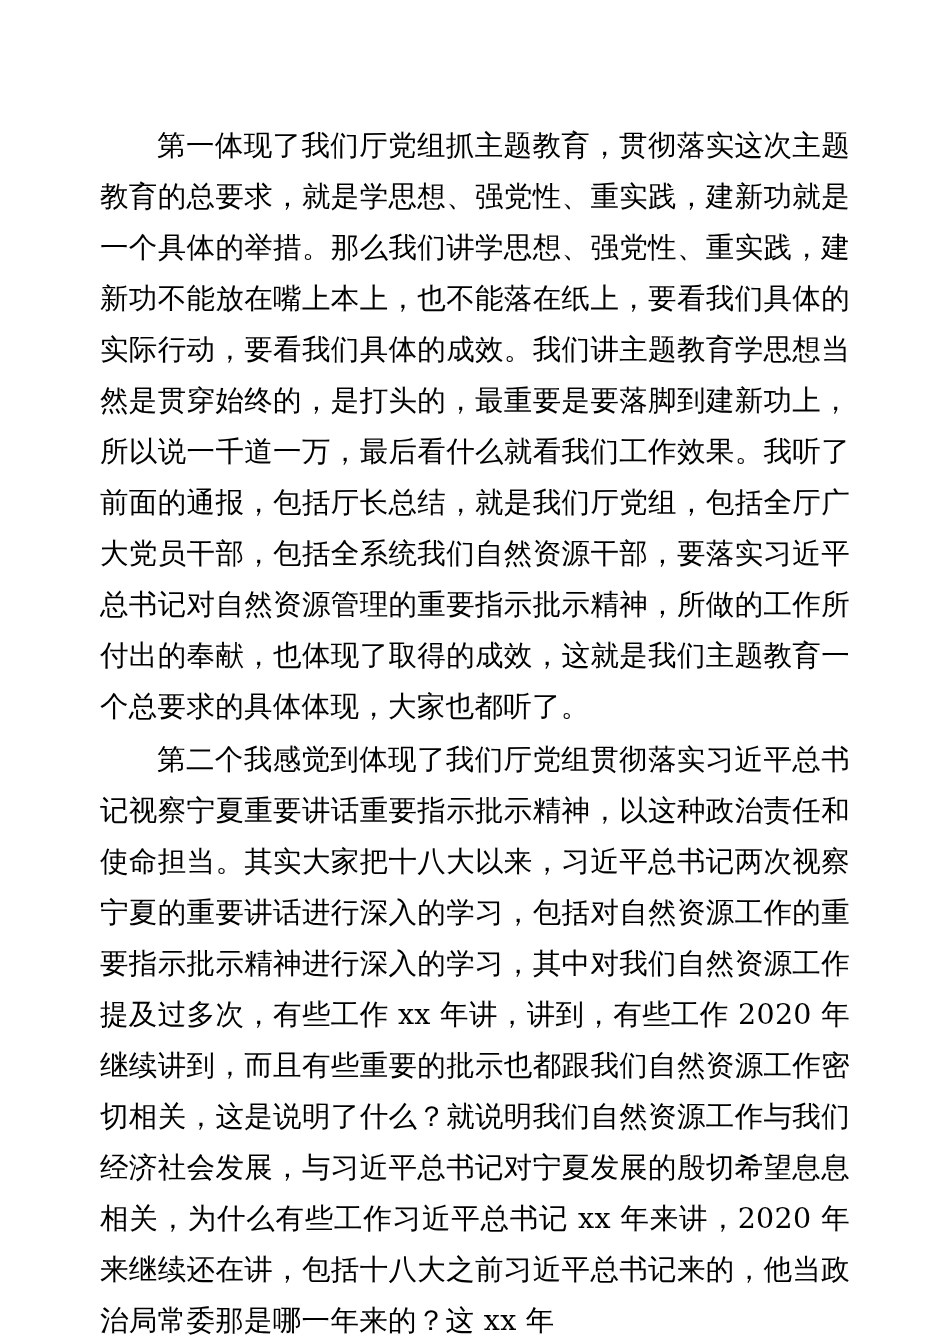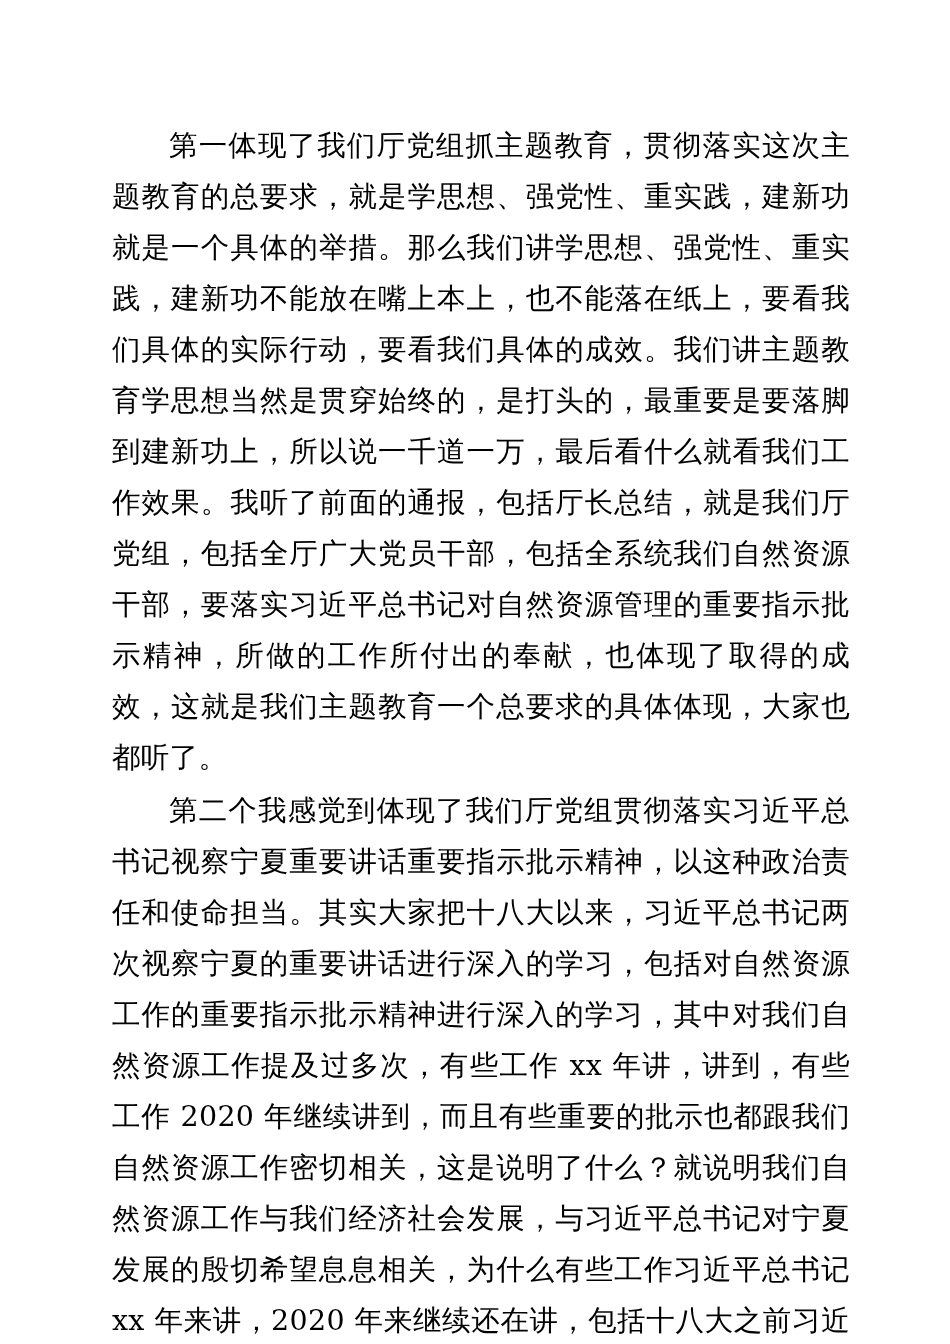--- a/index.html
+++ b/index.html
@@ -22,21 +22,21 @@
   .doc-body {
     width: 100%;
   }
   .para {
     font-size: 28.5px;
     line-height: 51px;
     color: #000000;
     text-align: justify;
     text-justify: inter-ideograph;
     text-indent: 2em;
-    margin: 0 0 2px 12px;
+    margin: 0 0 2px 0;
     letter-spacing: 0.3px;
     font-family: "DejaVu Serif", "Liberation Serif", serif;
   }
 </style>
 </head>
 <body>
 
 <div class="page">
   <div class="doc-body">
     <p class="para">第一体现了我们厅党组抓主题教育，贯彻落实这次主题教育的总要求，就是学思想、强党性、重实践，建新功就是一个具体的举措。那么我们讲学思想、强党性、重实践，建新功不能放在嘴上本上，也不能落在纸上，要看我们具体的实际行动，要看我们具体的成效。我们讲主题教育学思想当然是贯穿始终的，是打头的，最重要是要落脚到建新功上，所以说一千道一万，最后看什么就看我们工作效果。我听了前面的通报，包括厅长总结，就是我们厅党组，包括全厅广大党员干部，包括全系统我们自然资源干部，要落实习近平总书记对自然资源管理的重要指示批示精神，所做的工作所付出的奉献，也体现了取得的成效，这就是我们主题教育一个总要求的具体体现，大家也都听了。</p>

